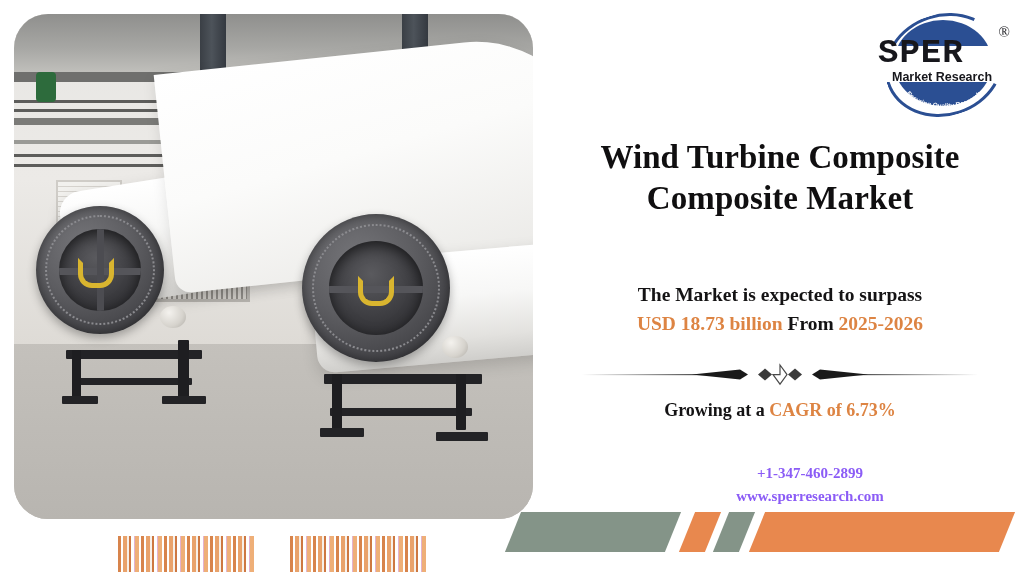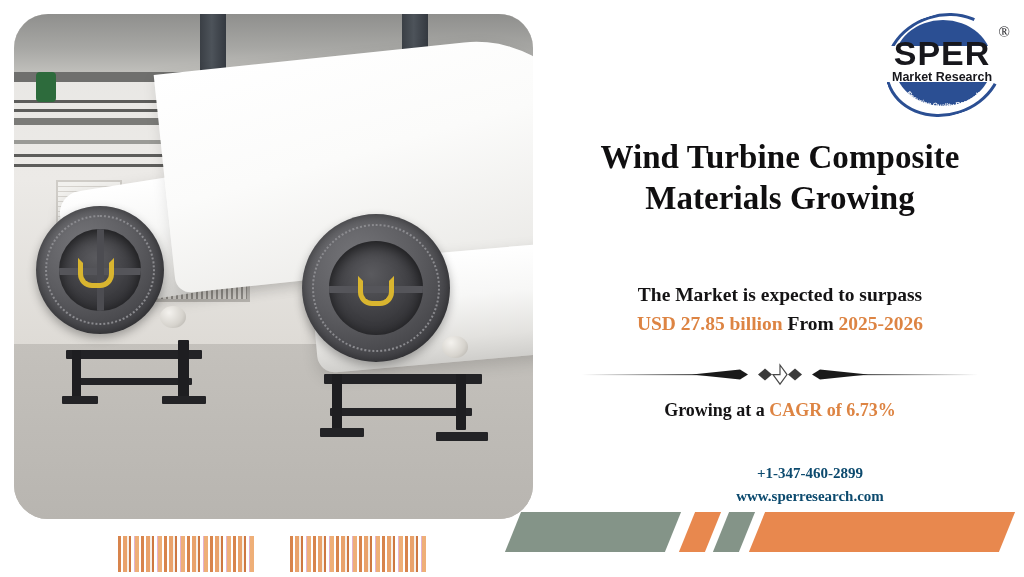--- a/index.html
+++ b/index.html
@@ -248,22 +248,21 @@
   }
   .logo-white-band {
     position: absolute;
     left: 0; right: 0; top: 38px;
     height: 36px;
     background: #ffffff;
   }
   .logo-sper {
     position: absolute;
     left: 0; right: 6px; top: 28px;
-    text-align: center;
-    font-family: Liberation Sans, sans-serif;
+    font-family: Liberation Mono, monospace;
     font-weight: bold;
     font-size: 34px;
     letter-spacing: 1px;
     color: #17171c;
     line-height: 1;
   }
   .logo-tagline {
     position: absolute;
     left: 0; right: 6px; top: 63px;
     text-align: center;
@@ -351,21 +350,21 @@
 
   .contact {
     position: absolute;
     left: 600px;
     top: 462px;
     width: 420px;
     text-align: center;
     font-family: "Liberation Serif", serif;
     font-weight: bold;
     font-size: 15px;
-    color: #0c4a6e;
+    color: #8b5cf6;
     line-height: 1.55;
   }
 
   
   .bars {
     position: absolute;
     left: 505px;
     top: 512px;
     width: 519px;
     height: 48px;
@@ -478,26 +477,26 @@
         <text font-family="Liberation Sans, sans-serif" font-size="6.5" font-weight="bold" fill="#ffffff">
           <textPath href="#arcpath" startOffset="50%" text-anchor="middle">Ensuring Quality Research</textPath>
         </text>
       </svg>
     </div>
     <div class="logo-reg">®</div>
   </div>
 
   <div class="title">
     <div>Wind Turbine Composite</div>
-    <div>Materials Growing</div>
+    <div>Composite Market</div>
   </div>
 
   <div class="sub1">The Market is expected to surpass</div>
   <div class="sub2">
-    <span class="orange">USD 27.85 billion</span>
+    <span class="orange">USD 18.73 billion</span>
     <span>From</span>
     <span class="orange">2025-2026</span>
   </div>
 
   <div class="divider">
     <svg width="416" height="26" viewBox="0 0 416 26">
       <linearGradient id="fadeL" x1="0" x2="1">
         <stop offset="0" stop-color="#1a1a1a" stop-opacity="0"></stop>
         <stop offset="1" stop-color="#1a1a1a" stop-opacity="1"></stop>
       </linearGradient>

